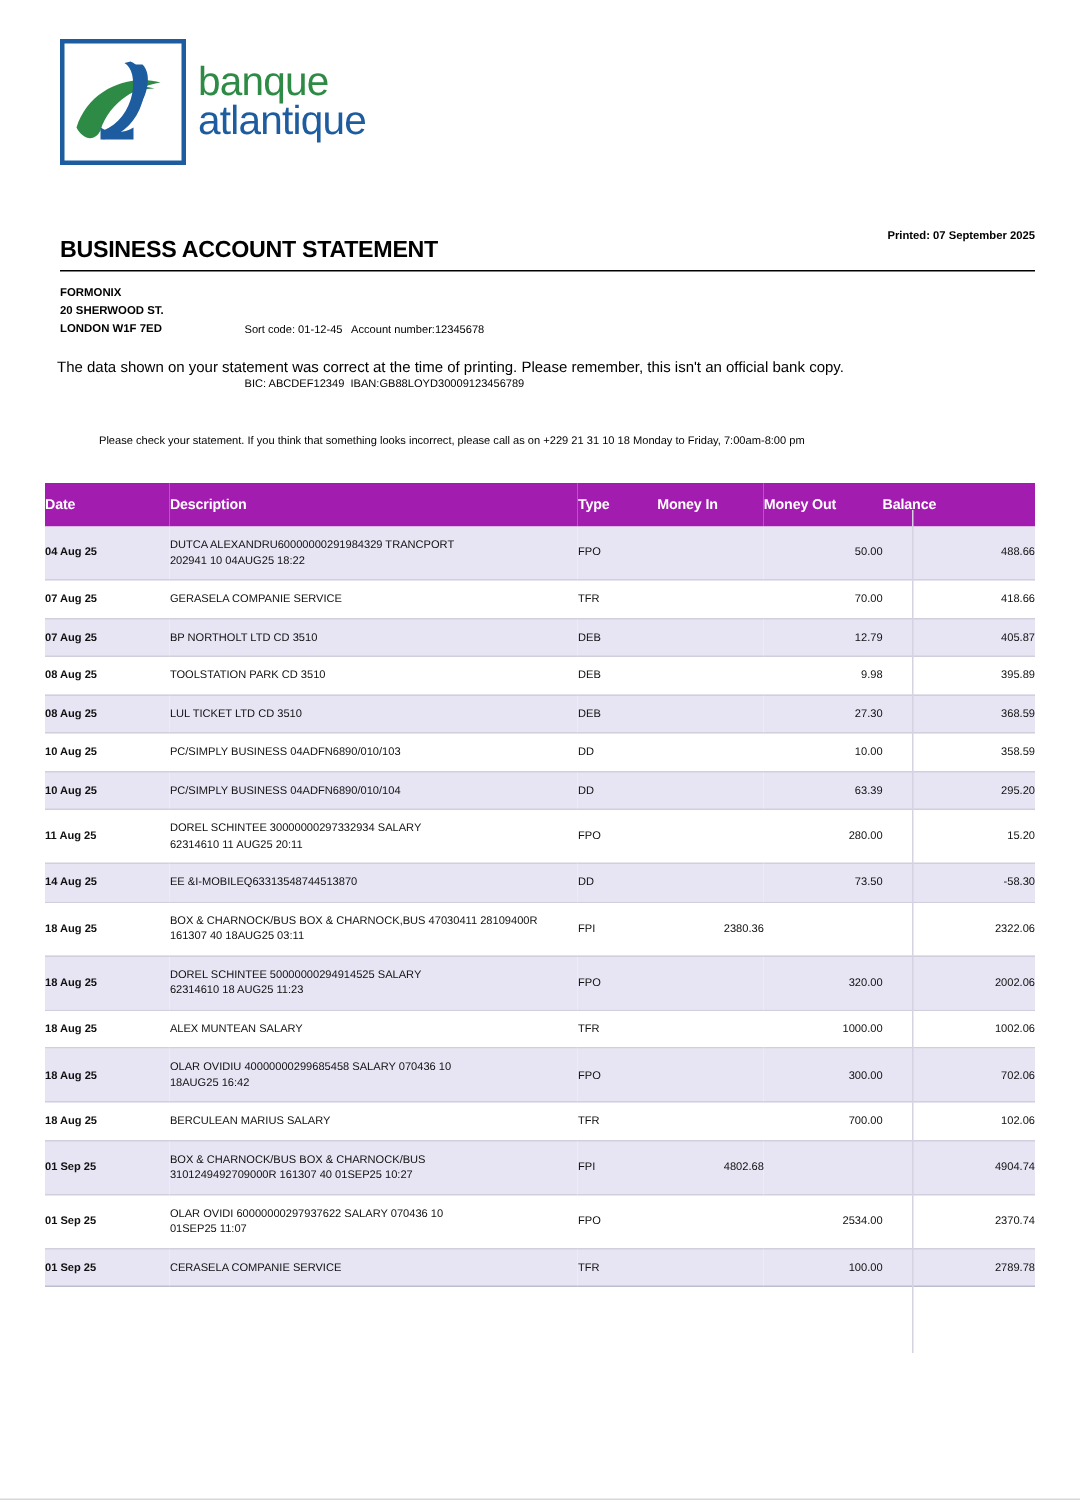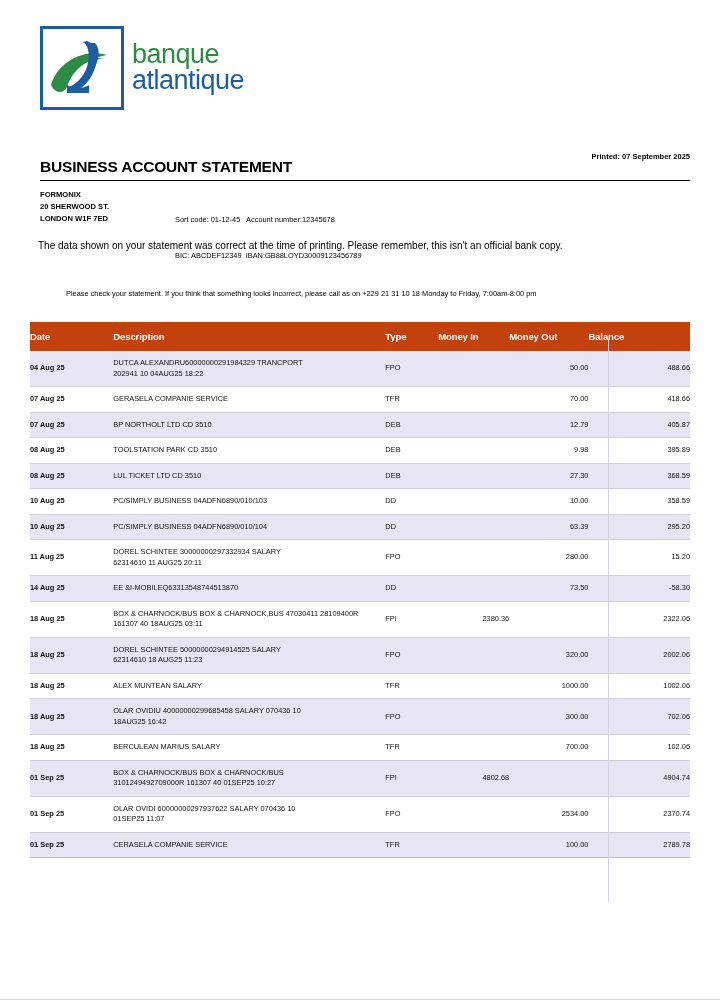--- a/index.html
+++ b/index.html
@@ -98,21 +98,21 @@
     position: absolute;
     left: 40px;
     top: 189px;
     font-size: 7.6px;
     font-weight: bold;
     line-height: 1.55;
     color: #000;
   }
   .acct {
     position: absolute;
-    left: 175px;
+    left: 163px;
     top: 190px;
     font-size: 7.4px;
     line-height: 1.62;
     color: #000;
     white-space: pre;
   }
 
   
   .notice-1 {
     position: absolute;
@@ -136,21 +136,21 @@
     left: 30px;
     top: 322px;
     width: 660px;
   }
   table.stmt {
     width: 100%;
     border-collapse: collapse;
     table-layout: fixed;
   }
   table.stmt thead th {
-    background: #c2410c;
+    background: #a21caf;
     color: #ffffff;
     font-size: 9.5px;
     font-weight: bold;
     padding: 9px 0 9px 0;
     text-align: left;
     letter-spacing: -0.1px;
     border: none;
   }
   thead th.c-date      { width: 82px;  padding-left: 10px; }
   thead th.c-desc      { width: 268px; padding-left: 10px; }

